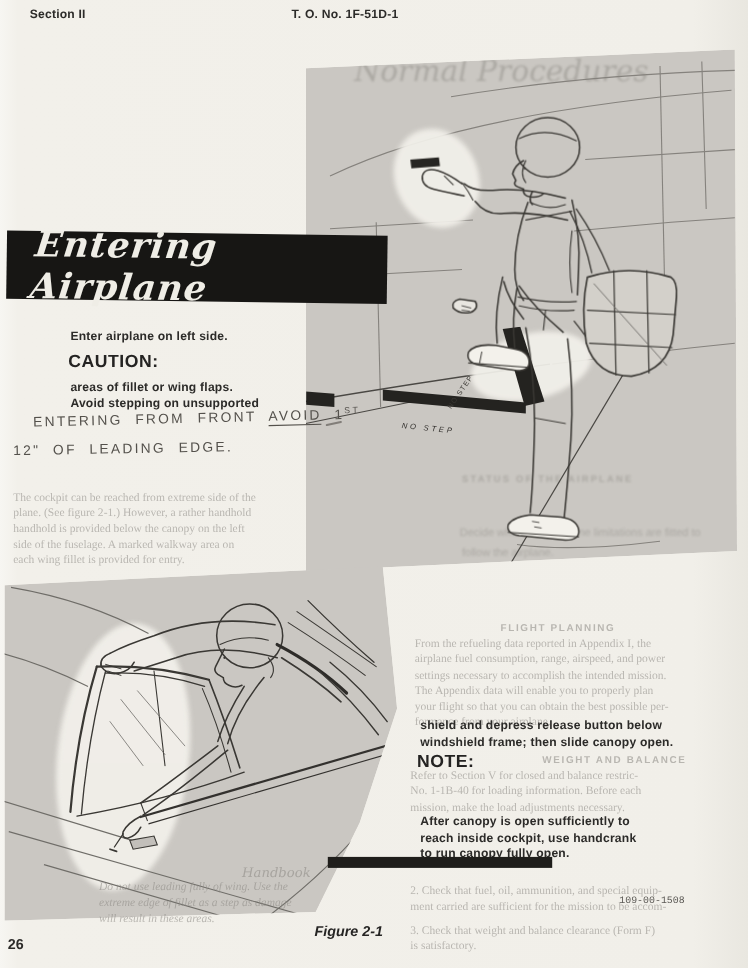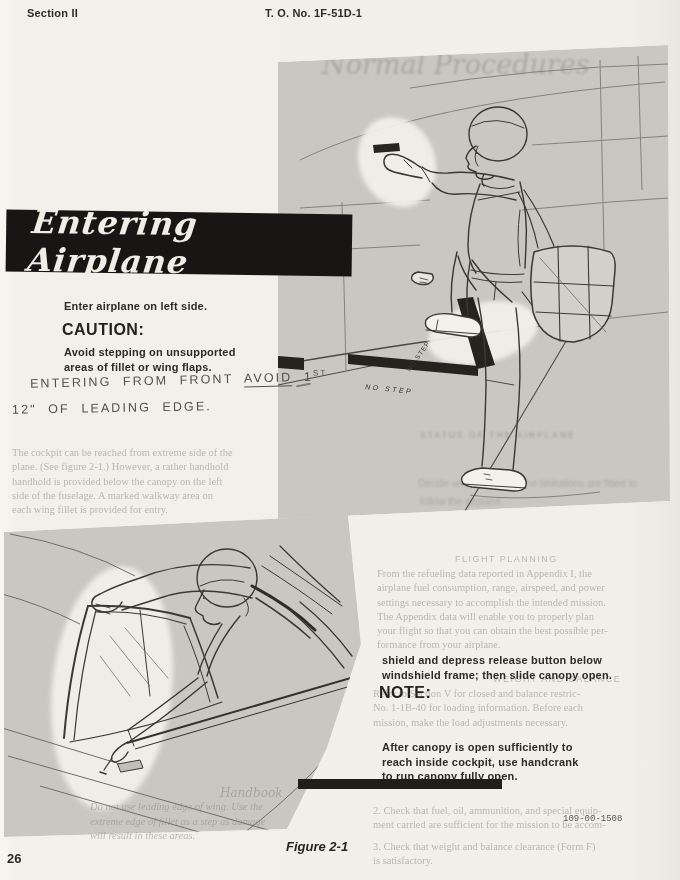--- a/index.html
+++ b/index.html
@@ -13,21 +13,21 @@
   .banner{position:absolute;left:6px;top:212px;width:346px;height:62px;background:#171614;
     transform:rotate(.8deg);display:flex;align-items:center;}
   .banner-text{font-family:"DejaVu Serif",serif;font-style:italic;font-weight:bold;font-size:32px;
     color:#efede6;letter-spacing:1px;transform:skewX(-6deg);padding-left:24px;}
   .hand{font-size:12.5px;color:#54514c;letter-spacing:2.1px;word-spacing:6px;}
   .hand .u{border-bottom:1.5px solid #54514c;padding-bottom:1px;}
   .hand sup{font-size:8px;}
   .ghost{opacity:.55;filter:blur(.55px);color:#8b8883;font-family:"Liberation Serif",serif;}
   .gl{font-size:10.5px;line-height:14.3px;white-space:nowrap;}
   .gi .gl{font-style:italic;}
-  .gcap{font-size:9px;font-weight:normal;letter-spacing:1.5px;font-family:"Liberation Sans",sans-serif;}
+  .gcap{font-size:9px;font-weight:bold;letter-spacing:1.5px;font-family:"Liberation Sans",sans-serif;margin-top:12px;}
   .bl{font-size:11px;font-weight:bold;color:#2c2b29;letter-spacing:.2px;line-height:14.5px;white-space:nowrap;
     font-family:"Liberation Sans",sans-serif;}
   .blackbar{position:absolute;left:298px;top:779px;width:204px;height:10px;background:#1f1e1b;}
   .figcap{font-size:13px;font-weight:bold;font-style:italic;color:#262524;}
   .photoref{font-family:"Liberation Mono",monospace;font-size:9px;color:#5b5955;letter-spacing:0px;}
   .pageno{font-size:13px;font-weight:bold;color:#2c2b29;}
   .pencil-dash{position:absolute;left:296px;top:384px;width:15px;height:2px;background:#6f6c66;
     transform:rotate(-12deg);border-radius:1px;opacity:.8;}
   svg{position:absolute;}
   svg text{font-family:"Liberation Sans",sans-serif;}
@@ -256,31 +256,31 @@
       <div class="gl">ment carried are sufficient for the mission to be accom-</div>
     </div>
   <div class="t ghost" style="left:373px;top:840px;">
       <div class="gl">3. Check that weight and balance clearance (Form F)</div>
       <div class="gl">is satisfactory.</div>
     </div>
 
   <div class="t ghost gi" style="left:90px;top:786px;">
     <div class="gl gscript" style="margin-left:130px;font-size:12px;">Handbook</div>
     <div>
-        <div class="gl">Do not use leading edge of wing. Use the</div>
+        <div class="gl">Do not use leading fully of wing. Use the</div>
         <div class="gl">extreme edge of fillet as a step as damage</div>
         <div class="gl">will result in these areas.</div>
       </div>
   </div>
 
   <div class="t bold11" style="left:64px;top:299px;">Enter airplane on left side.</div>
   <div class="t caplabel" style="left:62px;top:321px;">CAUTION:</div>
   <div class="t" style="left:64px;top:345px;">
+      <div class="bl">areas of fillet or wing flaps.</div>
       <div class="bl">Avoid stepping on unsupported</div>
-      <div class="bl">areas of fillet or wing flaps.</div>
     </div>
 
   <div class="t hand" style="left:30px;top:372px;transform:rotate(-1.4deg);">
     <span>ENTERING FROM FRONT</span>
     <span class="u">AVOID</span>
     <span>1</span><sup>ST</sup>
   </div>
   <div class="t hand" style="left:12px;top:401px;transform:rotate(-1deg);">12" OF LEADING EDGE.</div>
   <div class="pencil-dash"></div>
 

